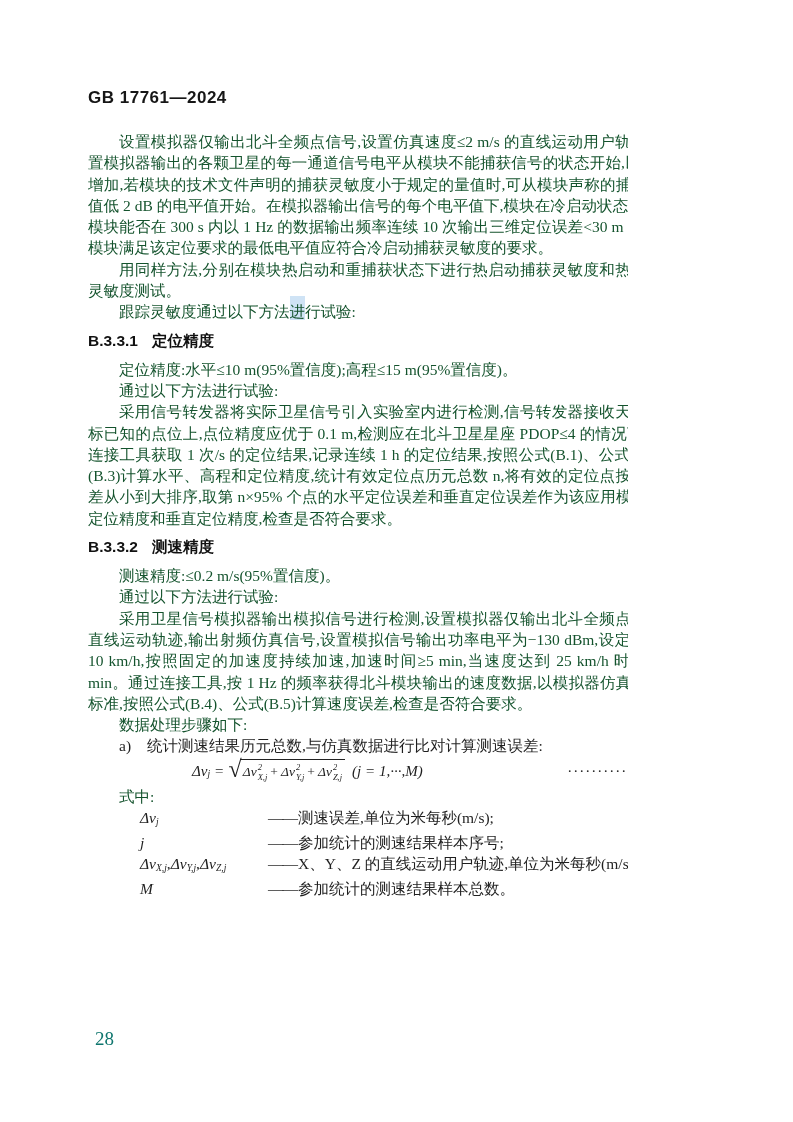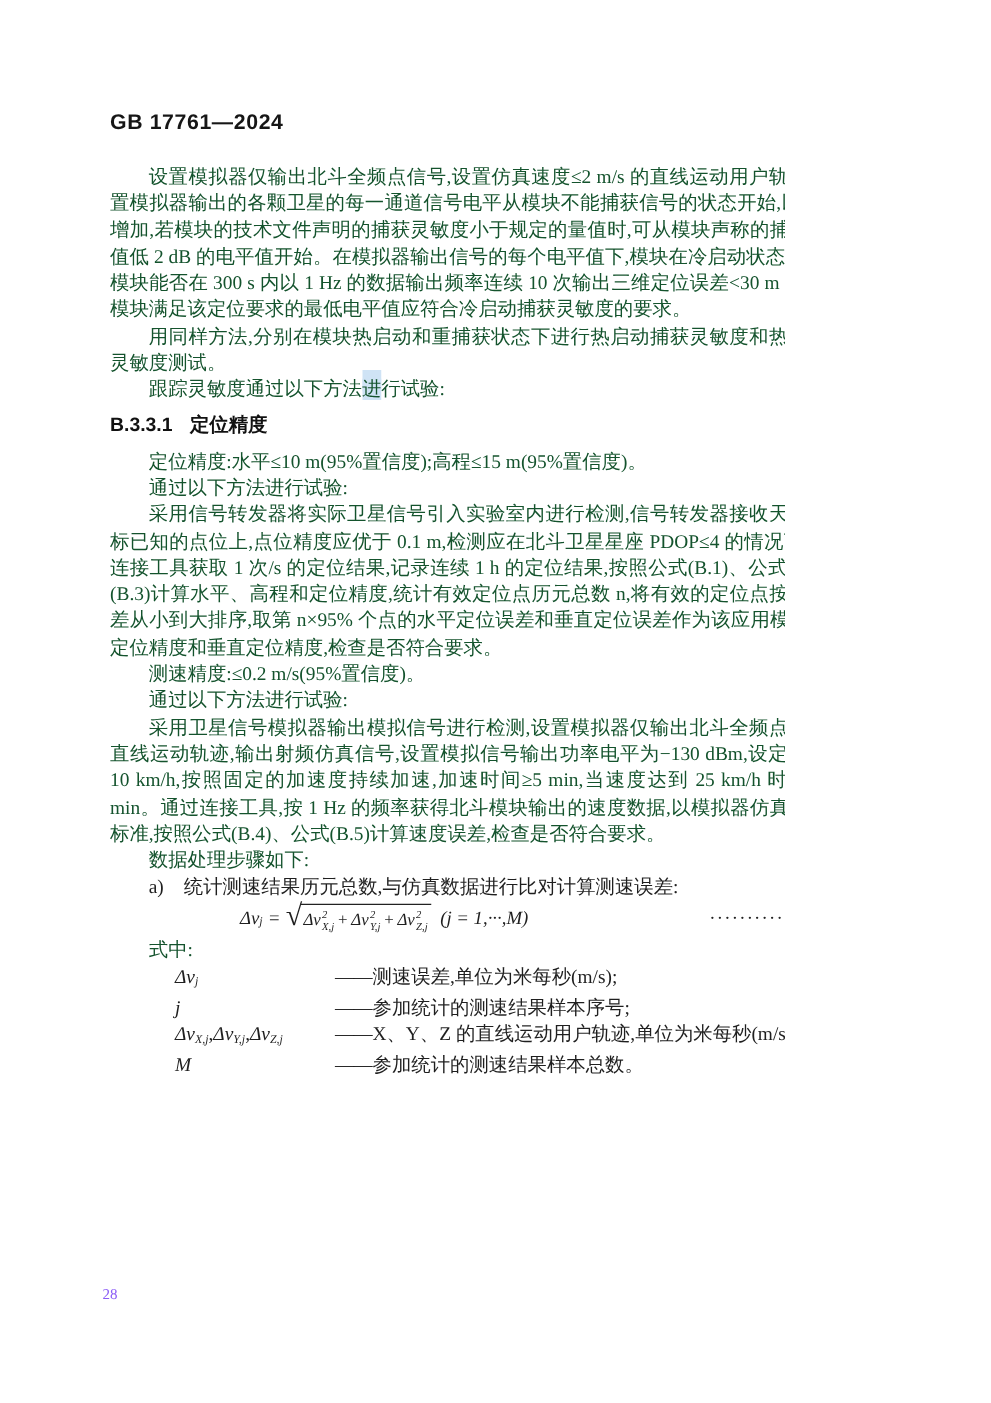--- a/index.html
+++ b/index.html
@@ -44,21 +44,21 @@
   .tail{margin-left:4px;font-style:italic;}
   .fdots{margin-left:auto;letter-spacing:1px;color:#222;}
   .flabel{margin-left:2px;}
   
   p.shizhong{margin-left:2em;font-size:15.5px;line-height:21.4px;}
   .defrow{display:flex;margin-left:52px;font-size:15.5px;line-height:21.5px;align-items:baseline;}
   .defsym{width:128px;flex:0 0 128px;white-space:nowrap;}
   .defsym sub{font-size:9.5px;font-style:italic;position:relative;top:2px;left:0;vertical-align:baseline;}
   .defdash{letter-spacing:-1px;margin-right:1px;white-space:nowrap;}
   .defdesc{flex:1;}
-  .pageno{position:absolute;left:82px;top:1028px;font-size:12px;color:#8b5cf6;}
+  .pageno{position:absolute;left:95px;top:1028px;font-size:19px;color:#0f766e;}
 </style>
 </head>
 <body>
 
 <div class="page">
   <div class="content">
 
     <div class="std-header">GB 17761—2024</div>
 
     <p class="body ind first">设置模拟器仅输出北斗全频点信号,设置仿真速度≤2 m/s 的直线运动用户轨迹。每次设置模拟器输出的各颗卫星的每一通道信号电平从模块不能捕获信号的状态开始,以 1 dB 步进增加,若模块的技术文件声明的捕获灵敏度小于规定的量值时,可从模块声称的捕获灵敏度量值低 2 dB 的电平值开始。在模拟器输出信号的每个电平值下,模块在冷启动状态下开机,测试模块能否在 300 s 内以 1 Hz 的数据输出频率连续 10 次输出三维定位误差&lt;30 m 的定位数据,模块满足该定位要求的最低电平值应符合冷启动捕获灵敏度的要求。</p>
@@ -68,20 +68,21 @@
     <p class="body ind"><span>跟踪灵敏度通过以下方法</span><span class="hl">进</span><span>行试验:</span></p>
 
 
 
     <h4 class="clause"><span class="num">B.3.3.1</span><span>定位精度</span></h4>
 
     <p class="body ind">定位精度:水平≤10 m(95%置信度);高程≤15 m(95%置信度)。</p>
     <p class="body ind">通过以下方法进行试验:</p>
     <p class="body ind">采用信号转发器将实际卫星信号引入实验室内进行检测,信号转发器接收天线架设在坐标已知的点位上,点位精度应优于 0.1 m,检测应在北斗卫星星座 PDOP≤4 的情况下进行,通过连接工具获取 1 次/s 的定位结果,记录连续 1 h 的定位结果,按照公式(B.1)、公式(B.2)及公式(B.3)计算水平、高程和定位精度,统计有效定位点历元总数 n,将有效的定位点按三维定位误差从小到大排序,取第 n×95% 个点的水平定位误差和垂直定位误差作为该应用模式下的水平定位精度和垂直定位精度,检查是否符合要求。</p>
 
+    <h4 class="clause"><span class="num">B.3.3.2</span><span>测速精度</span></h4>
 
     <p class="body ind">测速精度:≤0.2 m/s(95%置信度)。</p>
     <p class="body ind">通过以下方法进行试验:</p>
     <p class="body ind">采用卫星信号模拟器输出模拟信号进行检测,设置模拟器仅输出北斗全频点信号和用户直线运动轨迹,输出射频仿真信号,设置模拟信号输出功率电平为−130 dBm,设定初始速度为 10 km/h,按照固定的加速度持续加速,加速时间≥5 min,当速度达到 25 km/h 时维持匀速 5 min。通过连接工具,按 1 Hz 的频率获得北斗模块输出的速度数据,以模拟器仿真的速度作为标准,按照公式(B.4)、公式(B.5)计算速度误差,检查是否符合要求。</p>
     <p class="body ind">数据处理步骤如下:</p>
 
     <div class="item-a"><span class="ilabel">a)</span><span>统计测速结果历元总数,与仿真数据进行比对计算测速误差:</span></div>
 
     <div class="formula-row">
       <span class="formula">

